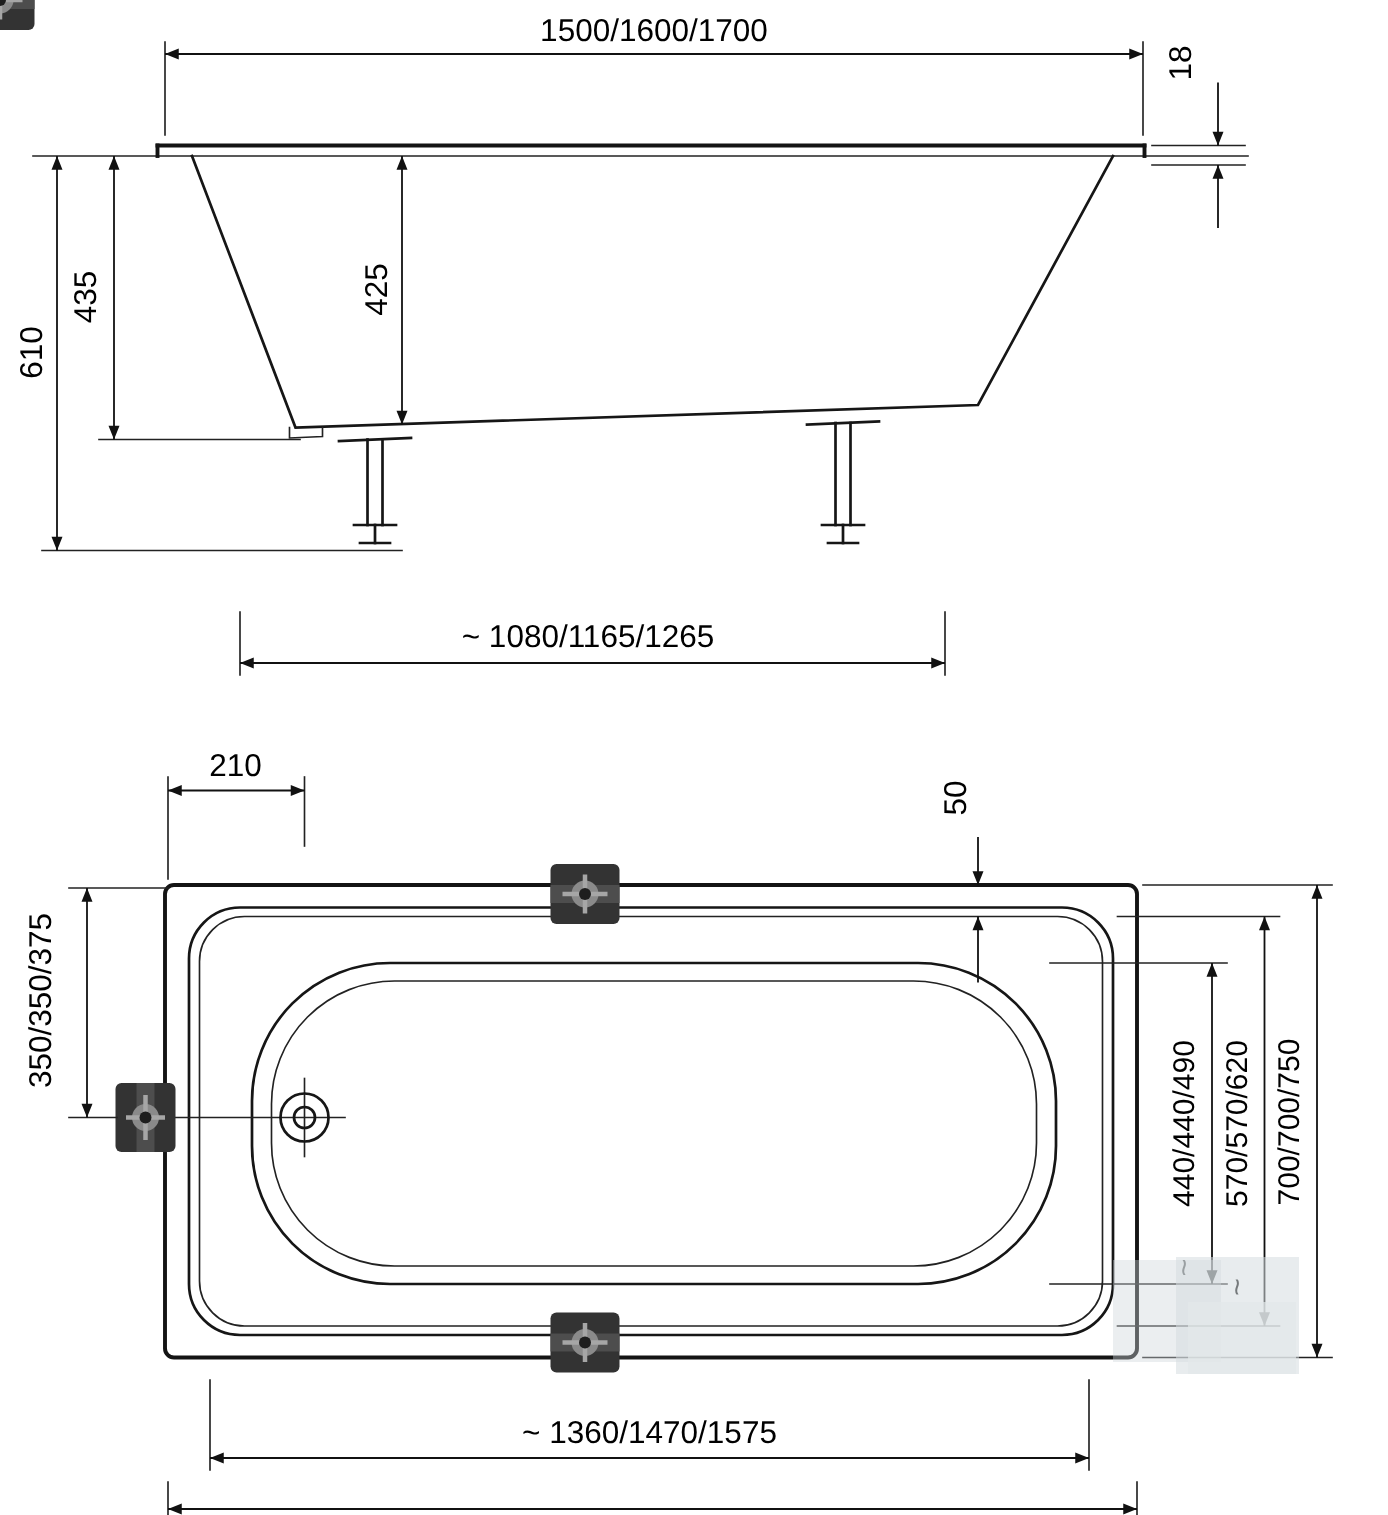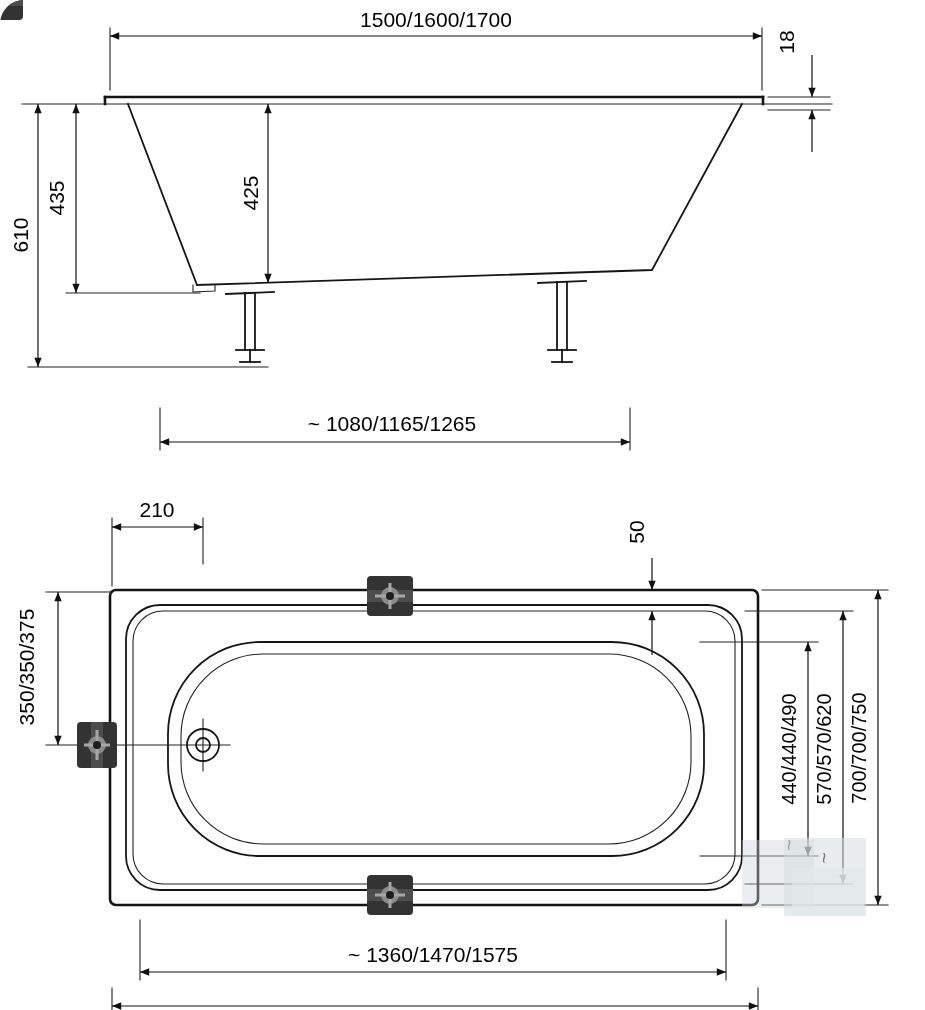--- a/index.html
+++ b/index.html
@@ -1,16 +1,16 @@
 <!DOCTYPE html>
 <html><head>
 <meta charset="utf-8">
 <style>
   html,body{margin:0;padding:0;background:#ffffff;}
-  .canvas{width:925px;height:1010px;position:relative;background:#fff;overflow:hidden;border-radius:24px;}
+  .canvas{width:925px;height:1010px;position:relative;background:#fff;overflow:hidden;}
   svg{display:block;}
   svg .thick{stroke:#141414;stroke-width:2.6;fill:none;stroke-linecap:square;}
   svg .mid{stroke:#161616;stroke-width:1.8;fill:none;stroke-linecap:square;}
   svg .thin{stroke:#222222;stroke-width:1.1;fill:none;stroke-linecap:square;}
   svg .dim{stroke:#111111;stroke-width:1.2;fill:none;}
   svg text{font-family:"Liberation Sans","DejaVu Sans",sans-serif;font-size:21px;fill:#000;}
   svg text.small{font-size:20px;}
 </style>
 </head>
 <body>

